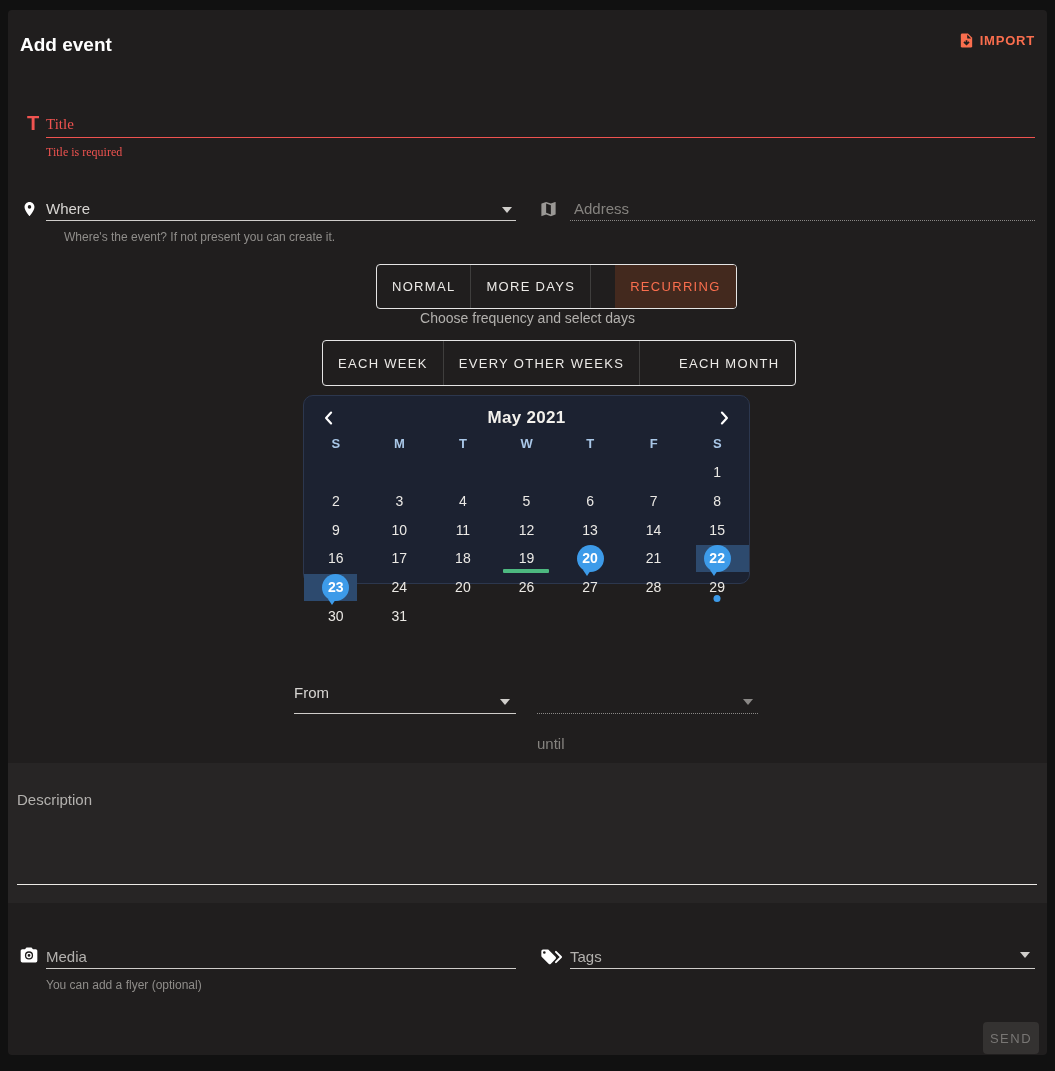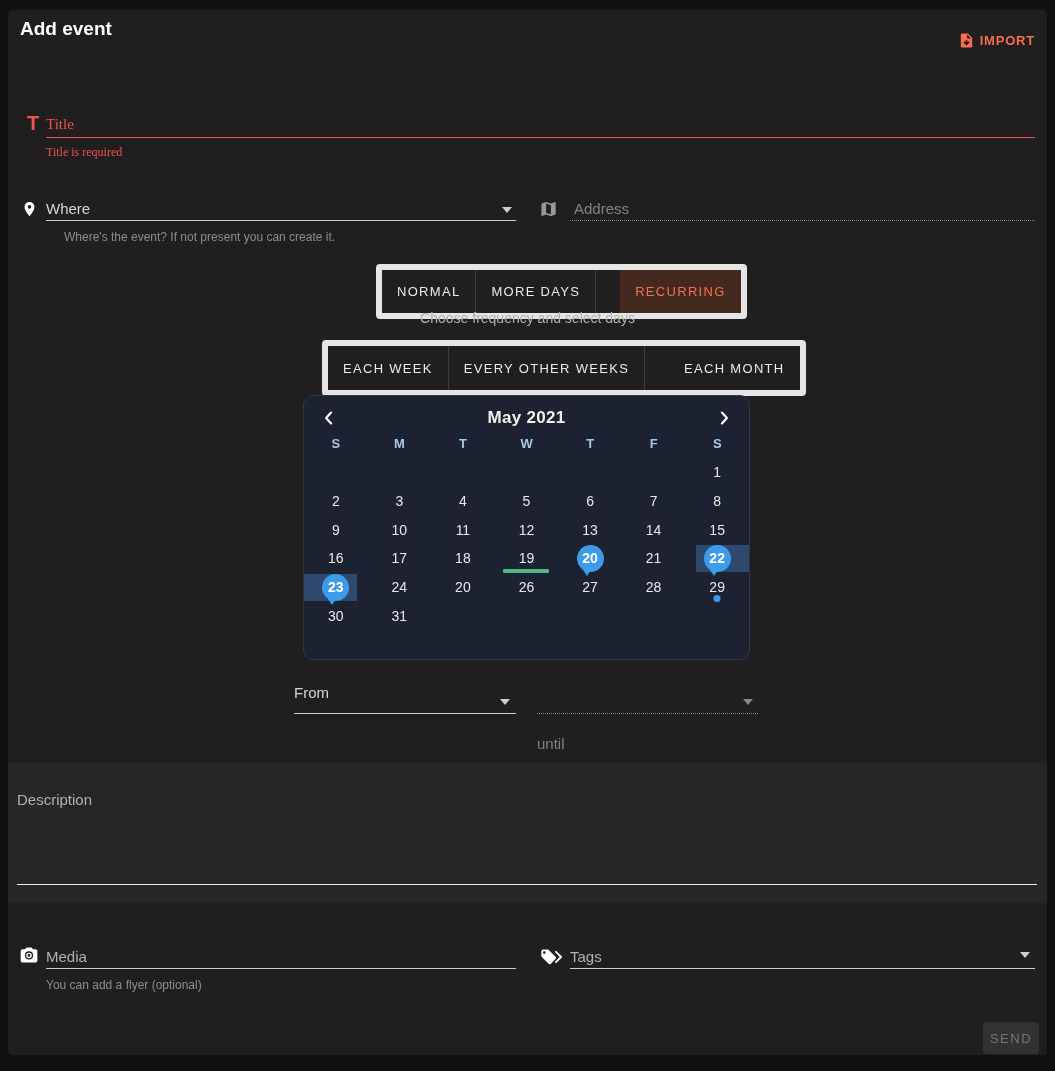--- a/index.html
+++ b/index.html
@@ -22,27 +22,27 @@
   .uline.dotted{border-bottom:1px dotted #8a8886;}
   .uline.bright{border-bottom-color:#eceae6;}
   
   .caret{position:absolute;width:0;height:0;border-left:5px solid transparent;
          border-right:5px solid transparent;border-top:6px solid #d0cecb;}
   .caret.gray{border-top-color:#8a8886;}
   
   .import-btn{position:absolute;right:12px;top:22px;display:flex;align-items:center;gap:5px;
               color:#fa6e4e;font-size:13px;font-weight:bold;letter-spacing:0.8px;cursor:pointer;}
   
-  .btn-group{position:absolute;display:flex;border:6px solid #e5e5e5;border-radius:4px;overflow:hidden;}
+  .btn-group{position:absolute;display:flex;border:1px solid #e5e5e5;border-radius:4px;overflow:hidden;}
   .grp-btn{font-size:13px;letter-spacing:1.3px;color:#eceae7;display:flex;align-items:center;
            padding:0 15px;border-right:1px solid #3f3e3d;cursor:pointer;white-space:nowrap;}
   .grp-btn:last-child{border-right:none;margin-left:24px;}
   .grp-btn.active{background:#43291e;color:#fa6e4e;}
   
-  .calendar{position:absolute;left:295px;top:385px;width:447px;height:265px;background:#1c2231;
+  .calendar{position:absolute;left:295px;top:385px;width:447px;height:189px;background:#1c2231;
             border:1px solid #2c374e;border-radius:10px;box-sizing:border-box;}
   .cal-title{position:absolute;top:12px;left:0;right:0;text-align:center;font-size:17px;
              font-weight:bold;color:#f3f1ec;letter-spacing:0.3px;}
   .cal-nav{position:absolute;top:9px;width:26px;height:26px;display:flex;align-items:center;
            justify-content:center;cursor:pointer;}
   .weekday-row{position:absolute;left:0;right:0;top:37px;height:22px;display:flex;}
   .weekday{flex:1;text-align:center;font-size:13px;font-weight:bold;color:#a9c7e7;line-height:22px;}
   .cal-grid{position:absolute;left:0;right:0;top:62px;display:flex;flex-wrap:wrap;}
   .cal-cell{width:14.2857%;height:28.7px;position:relative;display:flex;align-items:center;
             justify-content:center;box-sizing:border-box;}
@@ -67,21 +67,21 @@
             border-radius:4px;display:flex;align-items:center;justify-content:center;
             font-size:13px;letter-spacing:1.5px;color:#787674;cursor:default;}
   .tab-hint{position:absolute;left:0;right:0;top:300px;text-align:center;font-size:14px;color:#b3b1ae;}
   svg{display:block;}
 </style>
 </head>
 <body>
 
 <div class="dialog">
 
-  <div class="abs h1" style="left:12px;top:8px;">Add event</div>
+  <div class="abs h1" style="left:12px;top:24px;">Add event</div>
 
   <div class="import-btn">
     <span>
       <svg width="17" height="17" viewBox="0 0 24 24">
         <path fill="#fa6e4e" d="M14 2H6a2 2 0 0 0-2 2v16a2 2 0 0 0 2 2h12a2 2 0 0 0 2-2V8l-6-6z"></path>
         <path fill="#201e1e" d="M13 3.5V9h5.5L13 3.5z"></path>
         <path fill="#201e1e" d="M13.2 11.5h-2.4v3l-1.5-1.5-1.7 1.7 4.4 4.4 4.4-4.4-1.7-1.7-1.5 1.5z"></path>
       </svg>
     </span>
     <span>IMPORT</span>

